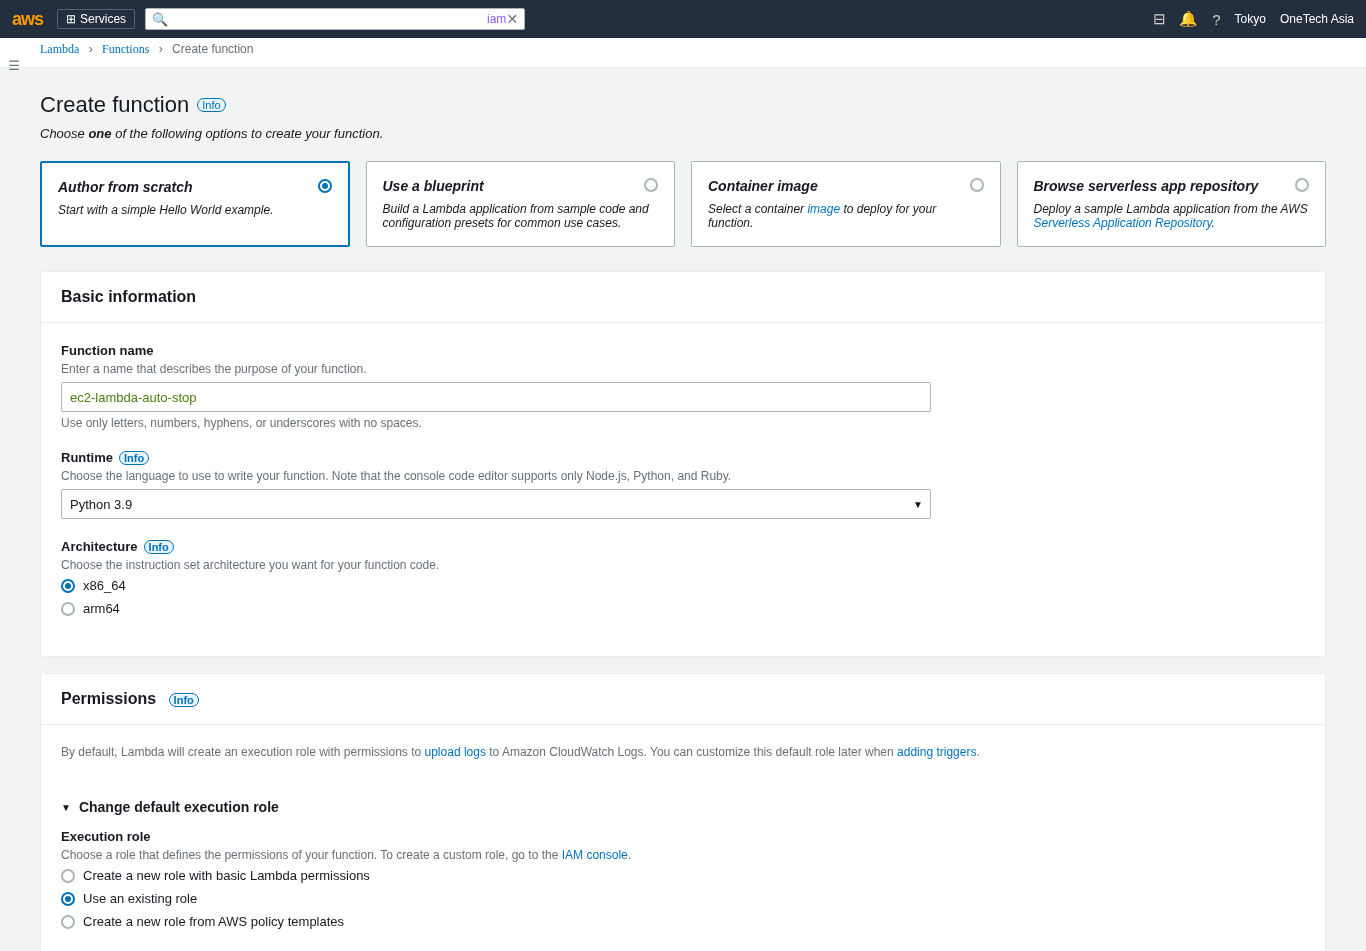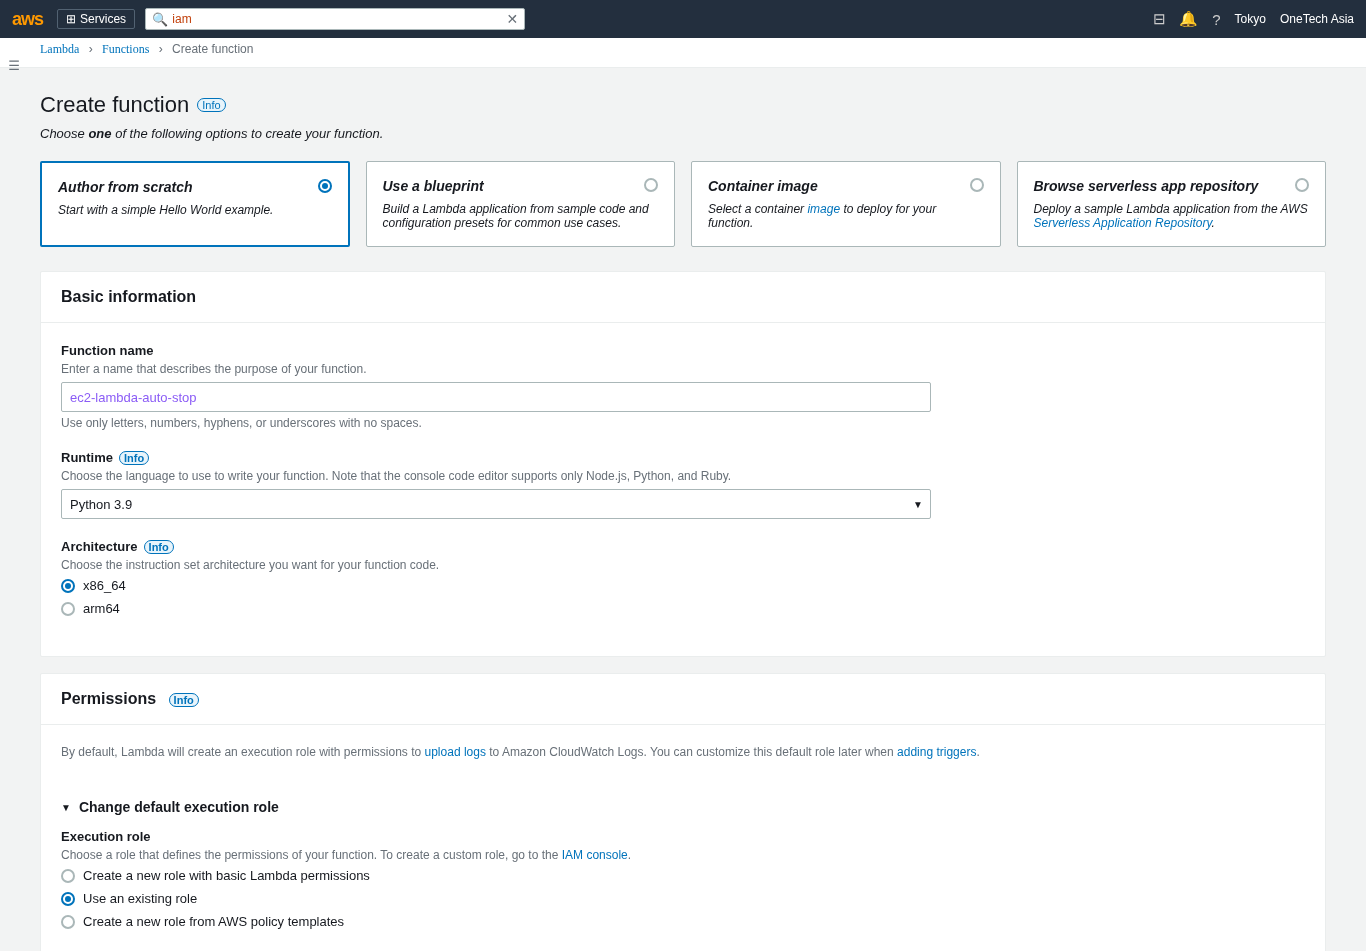--- a/index.html
+++ b/index.html
@@ -45,21 +45,22 @@
       border: 1px solid #aab7b8;
       border-radius: 2px;
       height: 22px;
       padding: 0 6px;
     }
     .nav-search input {
       border: none;
       outline: none;
       font-size: 12px;
       width: 100%;
-      color: #c2410c;
+      color: #8b5cf6;
+      text-align: right;
     }
     .nav-search-clear {
       color: #687078;
       cursor: pointer;
       font-size: 14px;
     }
     .nav-right {
       margin-left: auto;
       display: flex;
       align-items: center;
@@ -229,21 +230,21 @@
       margin-bottom: 6px;
     }
     .field-input {
       width: 100%;
       max-width: 870px;
       height: 30px;
       border: 1px solid #aab7b8;
       border-radius: 2px;
       padding: 0 8px;
       font-size: 13px;
-      color: #8b5cf6;
+      color: #4d7c0f;
       outline: none;
     }
     .field-note {
       font-size: 12px;
       color: #687078;
       margin-top: 4px;
     }
 
     .field-select-wrap {
       position: relative;

